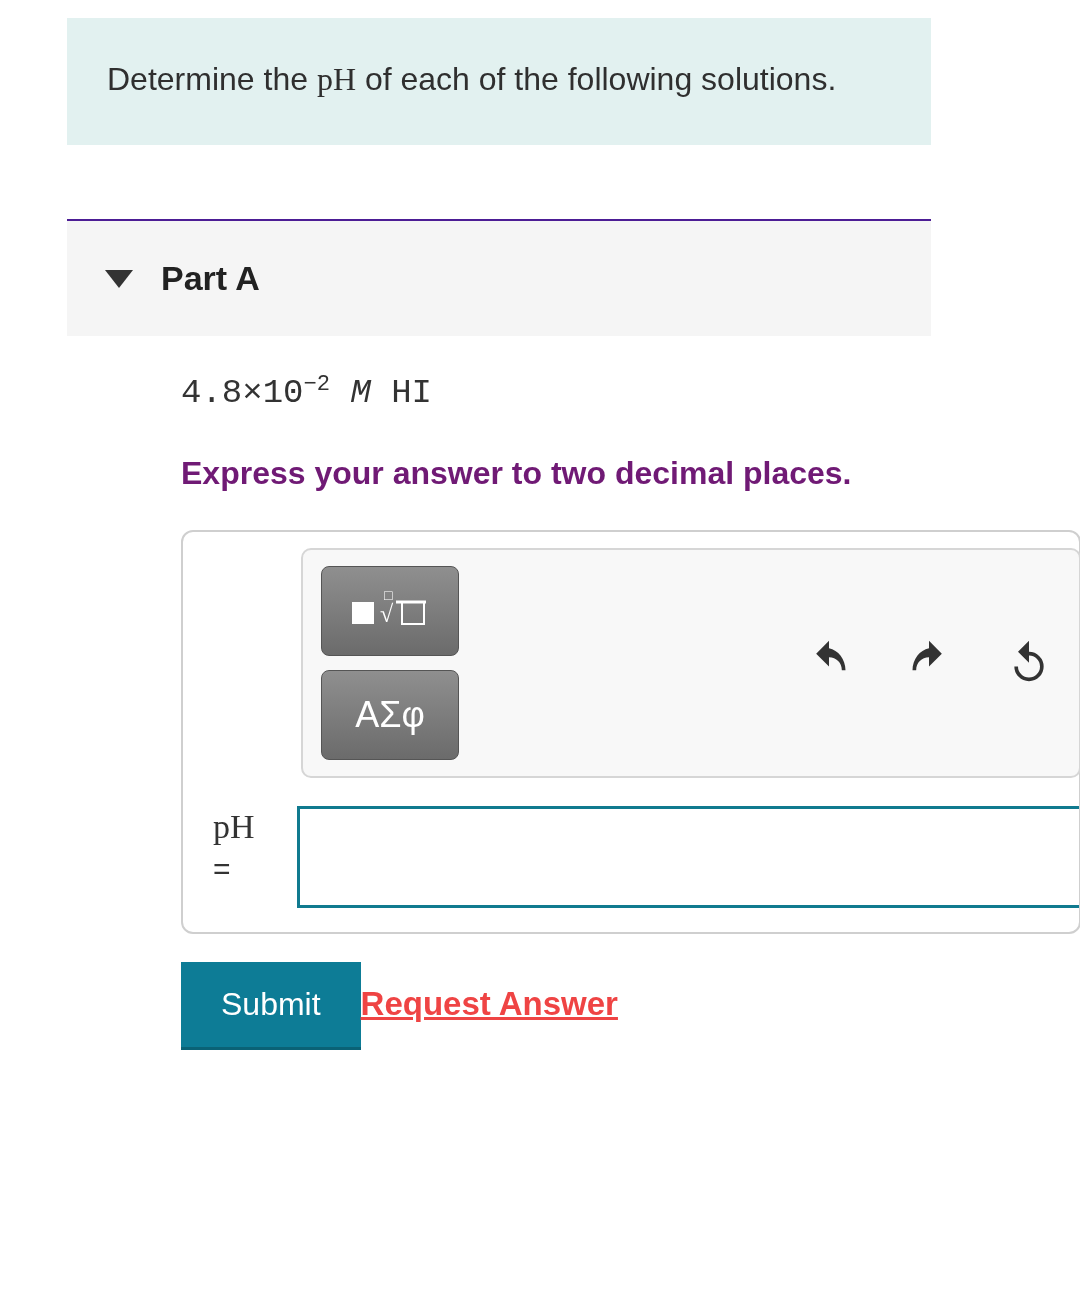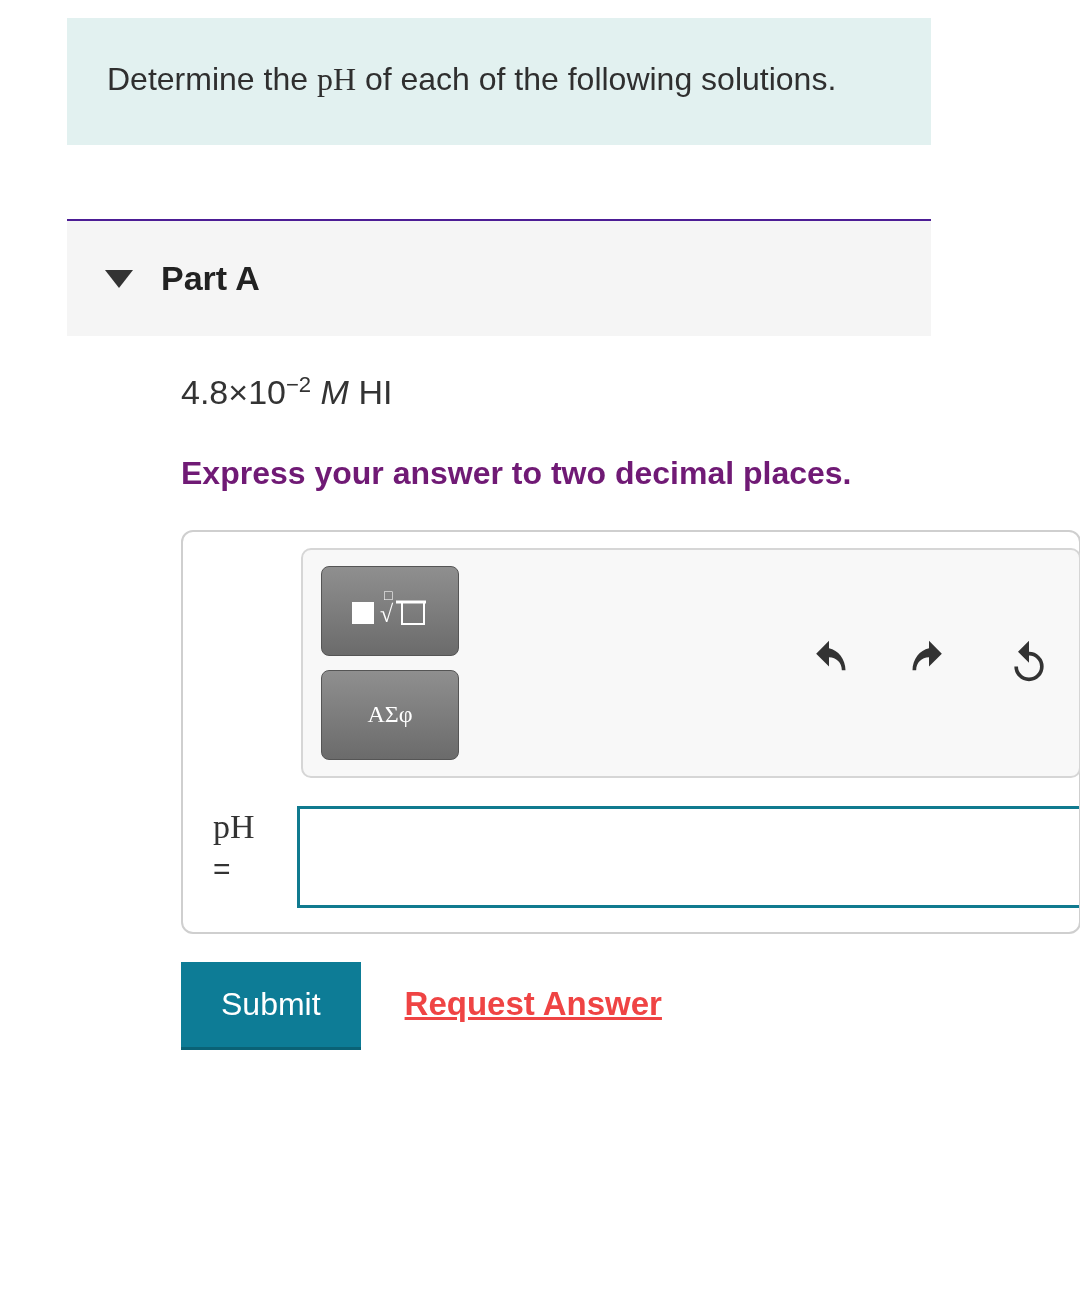--- a/index.html
+++ b/index.html
@@ -49,21 +49,21 @@
     font-weight: bold;
     color: #222;
   }
   .content {
     padding-left: 114px;
     padding-top: 36px;
     width: 950px;
   }
   .formula {
     font-size: 34px;
-    font-family: Liberation Sans, sans-serif;
+    font-family: Liberation Mono, monospace;
     color: #333;
   }
   .formula sup {
     font-size: 0.65em;
     vertical-align: super;
   }
   .instruction {
     margin-top: 42px;
     font-size: 32px;
     font-weight: bold;
@@ -132,21 +132,20 @@
     border-bottom-right-radius: 0;
     padding: 8px 12px;
     font-size: 30px;
     outline: none;
     background: #fff;
   }
   .actions {
     margin-top: 28px;
     display: flex;
     align-items: center;
-    gap: 44px;
   }
   .submit-btn {
     background: #0d7c96;
     color: #fff;
     border: none;
     padding: 24px 40px;
     font-size: 32px;
     cursor: pointer;
     box-shadow: 0 3px 0 #0a6276;
   }
@@ -187,21 +186,21 @@
               <svg width="80" height="50" viewBox="0 0 80 50">
                 <rect x="2" y="20" width="22" height="22" fill="#fff"></rect>
                 <text x="34" y="18" font-size="14" fill="#fff" font-family="Georgia">□</text>
                 <text x="30" y="40" font-size="24" fill="#fff" font-family="Georgia">√</text>
                 <rect x="52" y="20" width="22" height="22" fill="none" stroke="#fff" stroke-width="2"></rect>
                 <line x1="46" y1="20" x2="76" y2="20" stroke="#fff" stroke-width="3"></line>
               </svg>
             </span>
           </div>
           <div class="tool-btn">
-            <span style="font-family: Liberation Serif, serif; font-size:24px;">ΑΣφ</span>
+            <span style="font-family: Liberation Sans, sans-serif; font-size:36px;">ΑΣφ</span>
           </div>
         </div>
         <div class="history-icons">
           <span class="hist-icon">
             <svg viewBox="0 0 24 24">
                 <path d="M12 5V1L5 8l7 7V10c4 0 7 3 7 7h2c0-6-4-11-9-12z"></path>
               </svg>
           </span>
           <span class="hist-icon">
             <svg viewBox="0 0 24 24">

